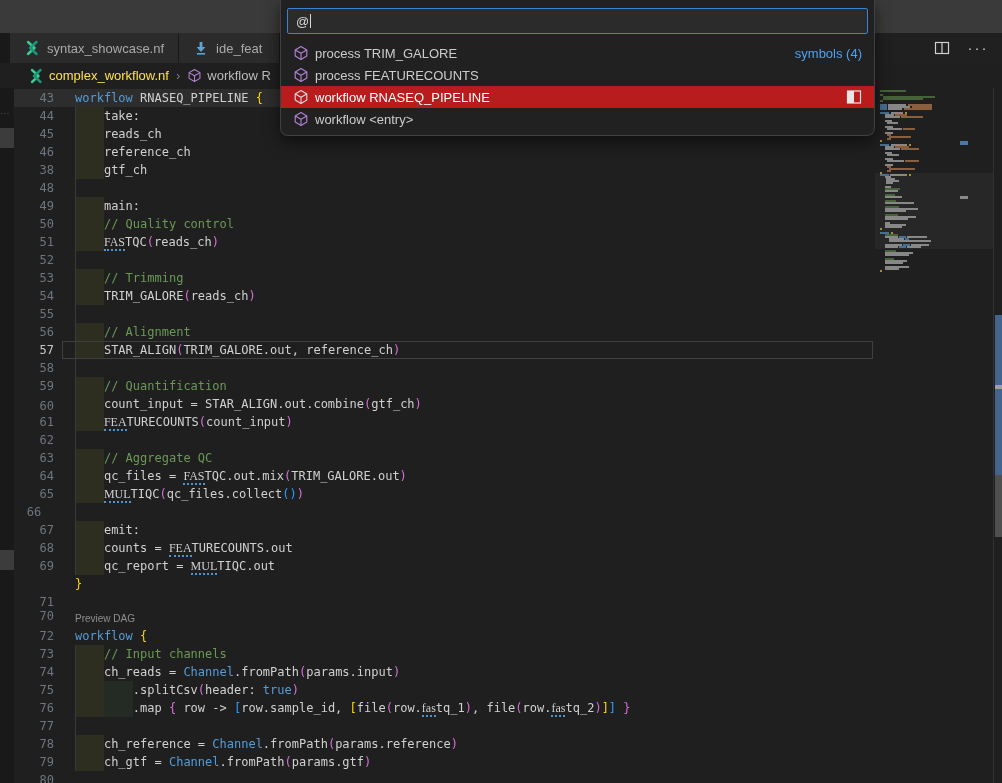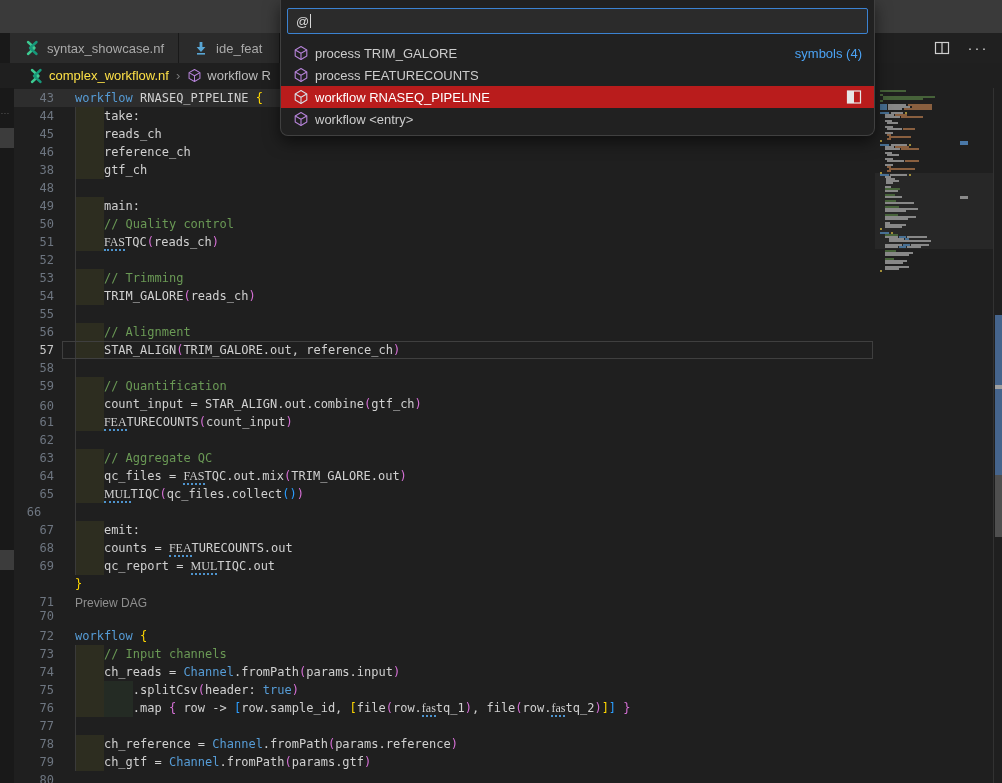--- a/index.html
+++ b/index.html
@@ -35,21 +35,21 @@
   #code-layer{position:absolute;left:62px;top:0;width:813px;height:695px;}
   .crow{position:absolute;left:0;width:100%;height:18px;}
   .crow pre{margin:0;padding-left:13px;font:12px/18px "DejaVu Sans Mono",monospace;white-space:pre;}
   .band{position:absolute;top:0;height:18px;width:29px;}
   .band.l1{left:13px;background:rgba(255,255,64,0.065);}
   .band.l2{left:42px;background:rgba(127,255,127,0.055);}
   .guide{position:absolute;left:13px;top:0;height:18px;width:1px;background:#3a3a3a;}
   .tk-p{color:#d0d0d0}.tk-kw{color:#569cd6}.tk-com{color:#6a9955}
   .tk-b1{color:#ffd700}.tk-b2{color:#d670d6}.tk-b3{color:#2b9eff}
   .tk-sp{border-bottom:2px dotted #4e94ce;font-family:Liberation Serif, serif;}
-  #codelens{position:absolute;left:75px;top:507px;height:16px;font-size:12px;line-height:16px;color:#8f8f8f;}
+  #codelens{position:absolute;left:75px;top:523px;height:16px;font-size:10px;line-height:16px;color:#8f8f8f;}
   
   #minimap{position:absolute;left:875px;top:0;width:118px;height:695px;}
   .mmbar{position:absolute;height:1.5px;opacity:.85;}
   .mm-g{background:#4e6e3e}.mm-w{background:#9a9a9a}.mm-b{background:#4f7ea8}
   .mm-o{background:#9c6b45}.mm-y{background:#b8a23e}
   #mm-slider{position:absolute;left:0;top:85px;width:118px;height:76px;background:rgba(255,255,255,0.04);}
   .mm-mark1{position:absolute;left:85px;top:53px;width:8px;height:4px;background:#4a78a8;}
   .mm-mark2{position:absolute;left:85px;top:108px;width:8px;height:3px;background:#8a8a8a;}
   #scrollcol{position:absolute;left:993px;top:0;width:9px;height:695px;border-left:1px solid #323232;box-sizing:border-box;}
   #sc-blue{position:absolute;left:1px;top:227px;width:8px;height:160px;background:#45648c;}

